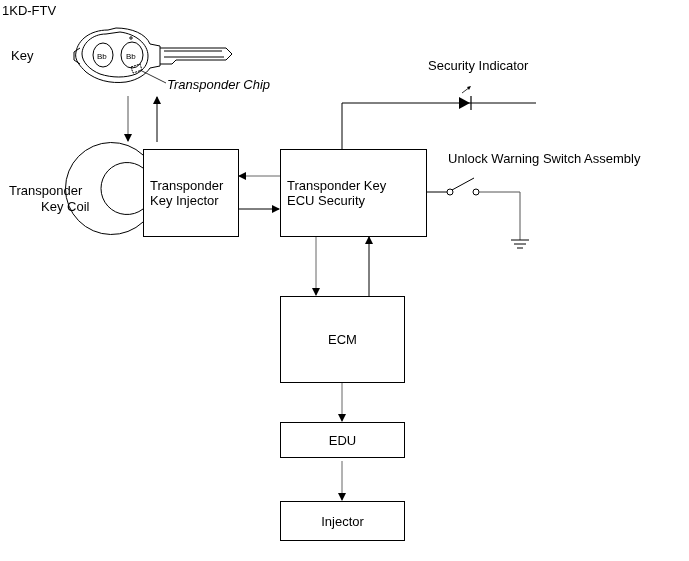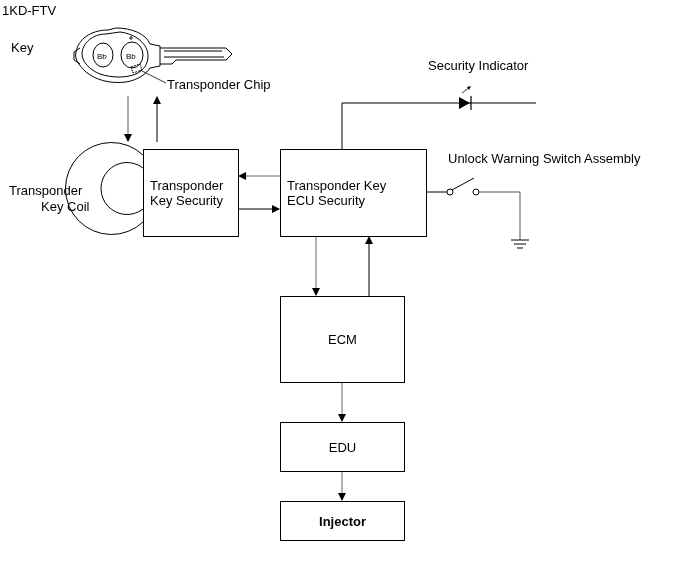--- a/index.html
+++ b/index.html
@@ -72,44 +72,44 @@
   </g>
 
   <line x1="316" y1="236" x2="316" y2="295" stroke="#666" stroke-width="1" marker-end="url(#ah)"></line>
   <line x1="369" y1="296" x2="369" y2="237" stroke="#000" stroke-width="1" marker-end="url(#ah)"></line>
 
   <line x1="342" y1="382" x2="342" y2="421" stroke="#666" stroke-width="1" marker-end="url(#ah)"></line>
   <line x1="342" y1="461" x2="342" y2="500" stroke="#666" stroke-width="1" marker-end="url(#ah)"></line>
 </svg>
 
 <div class="lbl" style="left:2px; top:3px;">1KD-FTV</div>
-<div class="lbl" style="left:11px; top:40px;">Key</div>
-<div class="lbl" style="left:167px; top:77px;">Transponder Chip</div>
+<div class="lbl" style="left:11px; top:48px;">Key</div>
+<div class="lbl" style="left:167px; top:77px;font-style:italic;">Transponder Chip</div>
 <div class="lbl" style="left:9px; top:183px;">Transponder</div>
 <div class="lbl" style="left:9px; top:199px;margin-left:32px;">Key Coil</div>
 <div class="lbl" style="left:428px; top:58px;">Security Indicator</div>
 <div class="lbl" style="left:408px; top:151px;margin-left:40px;">Unlock Warning Switch Assembly</div>
 
 <div class="box left" style="left:143px; top:149px; width:96px; height:88px;">
   <div class="inner">
     <div>Transponder</div>
-    <div>Key Security</div>
+    <div>Key Injector</div>
   </div>
 </div>
 
 <div class="box left" style="left:280px; top:149px; width:147px; height:88px;">
   <div class="inner">
     <div>Transponder Key</div>
     <div>ECU Security</div>
   </div>
 </div>
 
 <div class="box center" style="left:280px; top:296px; width:125px; height:87px;">
   <div class="inner">ECM</div>
 </div>
 
-<div class="box center" style="left:280px; top:422px; width:125px; height:50px;">
+<div class="box center" style="left:280px; top:422px; width:125px; height:36px;">
   <div class="inner">EDU</div>
 </div>
 
-<div class="box center" style="left:280px; top:501px; width:125px; height:40px;font-weight:bold;">
+<div class="box center" style="left:280px; top:501px; width:125px; height:40px;">
   <div class="inner">Injector</div>
 </div>
 
 </body></html>

